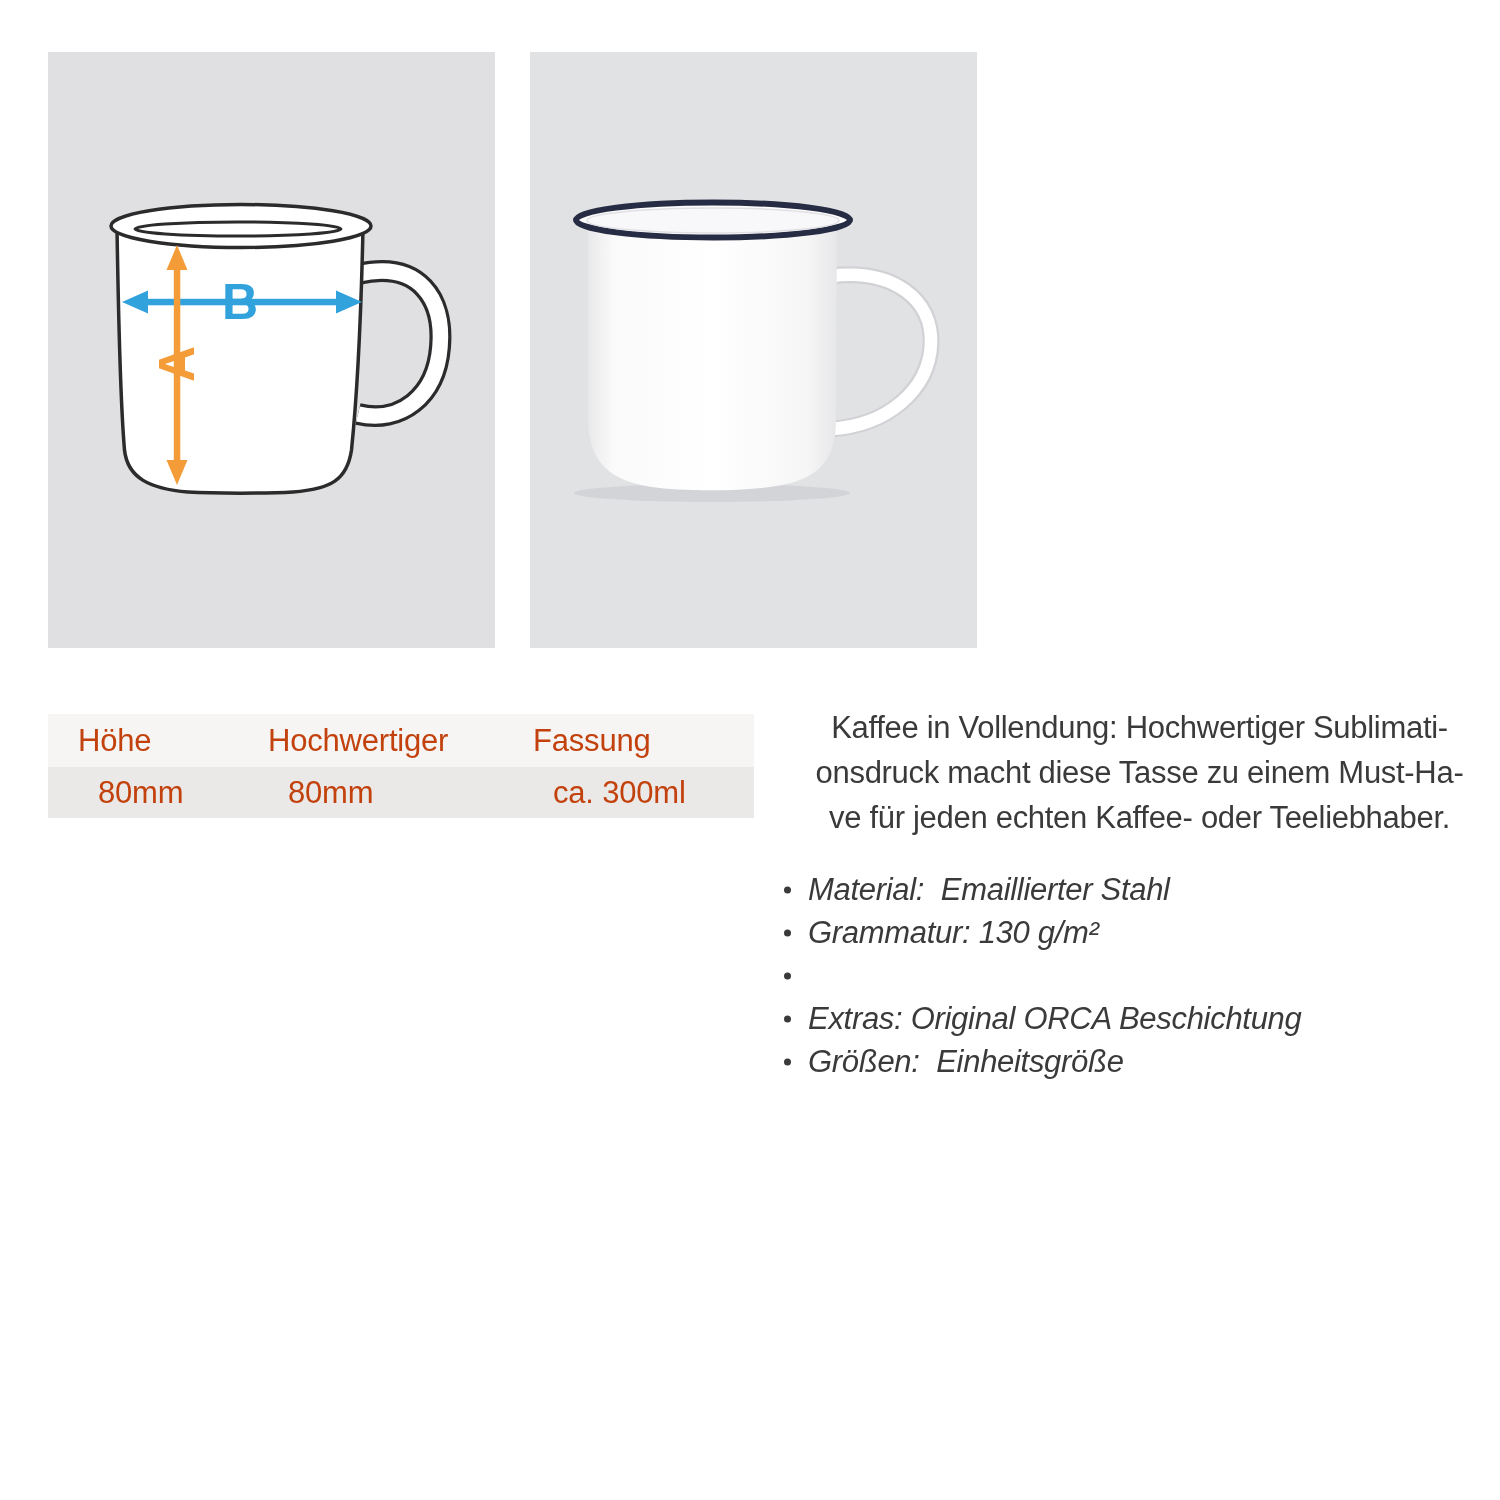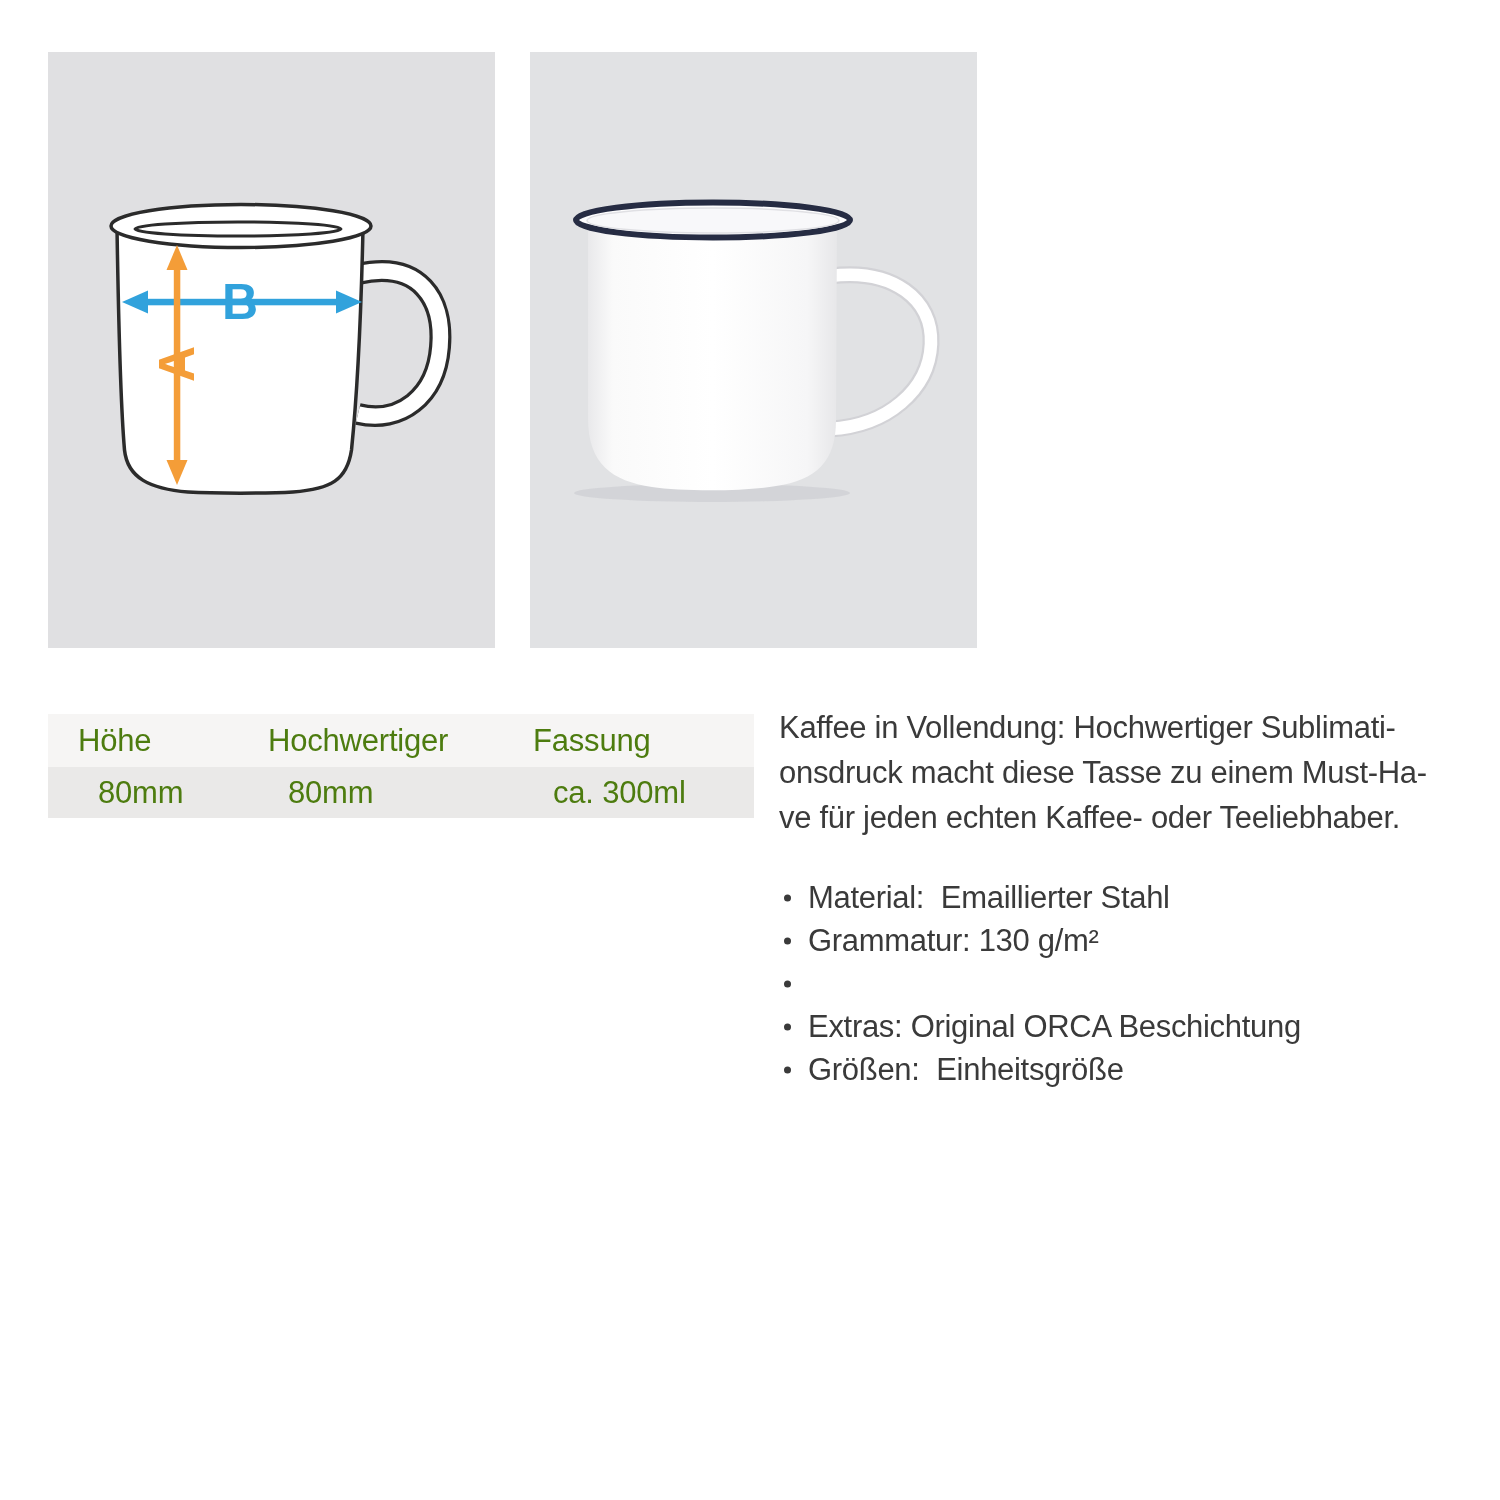--- a/index.html
+++ b/index.html
@@ -19,22 +19,22 @@
   }
   .t-row{display:grid;grid-template-columns:190px 265px 1fr;align-items:center;}
   .t-head{height:53px;}
   .t-data{height:51px;}
   .t-cell{padding-left:30px;white-space:pre;}
 
   .description{
     position:absolute;left:779px;top:705px;width:721px;
     font-size:31px;letter-spacing:-0.3px;
   }
-  .intro{margin:0;line-height:45px;white-space:pre;}
-  .features{list-style:none;margin:36px 0 0 0;padding:0;}
+  .intro{margin:0;line-height:45px;white-space:pre;text-align:center;}
+  .features{list-style:none;margin:28px 0 0 0;padding:0;font-style:italic;}
   .features li{position:relative;height:43px;display:flex;align-items:center;}
   .dot{
     position:absolute;left:5px;top:50%;transform:translateY(-50%);
     width:7px;height:7px;border-radius:50%;
   }
   .ftext{margin-left:29px;white-space:pre;}
 </style>
 </head>
 <body>
 
@@ -86,21 +86,21 @@
       <path d="M 300 224 C 364 216, 403 248, 401 292 C 399 338, 357 374, 300 377" fill="none" stroke="#ffffff" stroke-width="12.5"></path>
 
       <path d="M 58 172 L 58 366 C 58 412, 82 429, 122 435 C 152 439.5, 216 439.5, 246 434
                C 286 428, 306 410, 306 368 L 307 172 Z" fill="url(#bodyGrad)"></path>
 
       <ellipse cx="183" cy="168" rx="137" ry="17.5" fill="#fdfdfe" stroke-width="6" stroke="#262c43"></ellipse>
       <ellipse cx="183" cy="168.5" rx="126" ry="12.5" fill="#f8f8fa" stroke="#e0e0e4" stroke-width="1.5"></ellipse>
     </svg>
   </div>
 
-  <div class="size-table" style="color: #4d7c0f;">
+  <div class="size-table" style="color: #c2410c;">
     <div class="t-row t-head" style="background: rgb(246, 245, 244);">
       <div class="t-cell">Höhe</div>
       <div class="t-cell">Hochwertiger</div>
       <div class="t-cell">Fassung</div>
     </div>
     <div class="t-row t-data" style="background: rgb(234, 233, 232); padding-left: 20px;">
       <div class="t-cell">80mm</div>
       <div class="t-cell">80mm</div>
       <div class="t-cell">ca. 300ml</div>
     </div>

